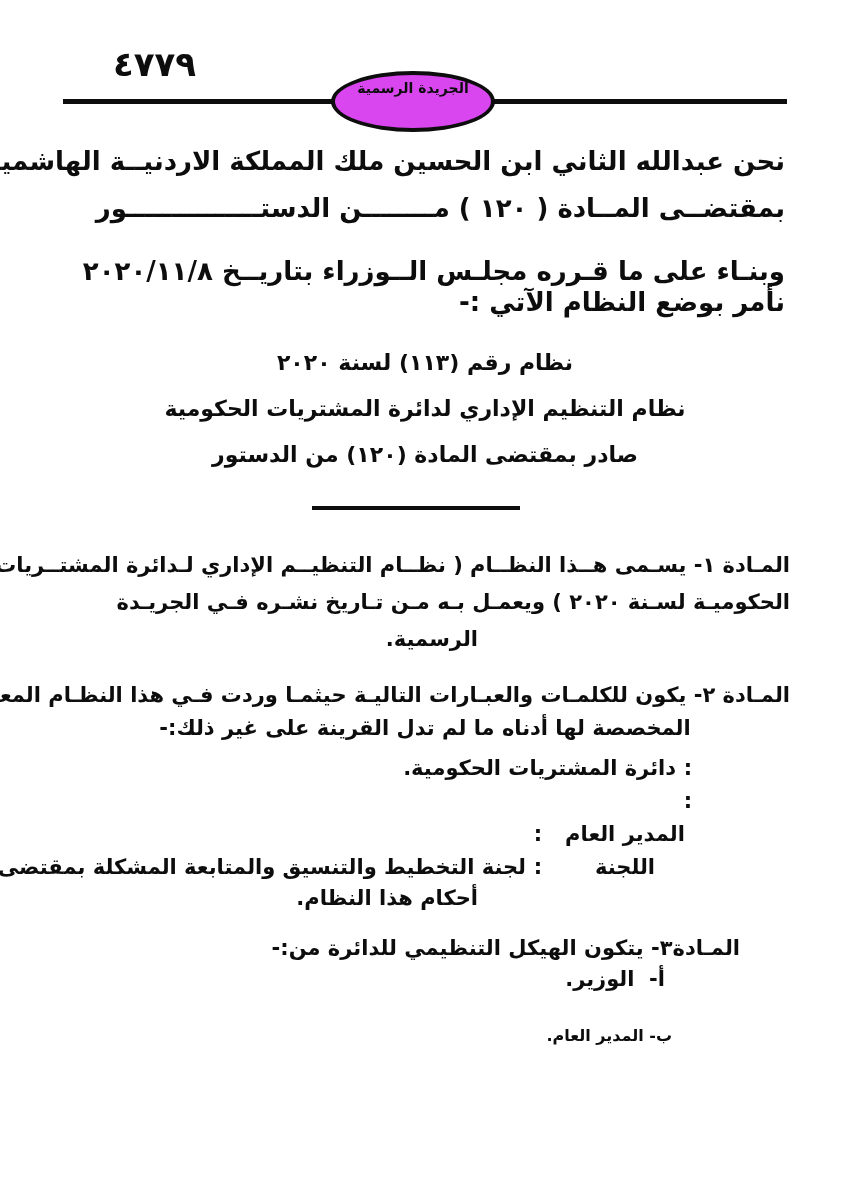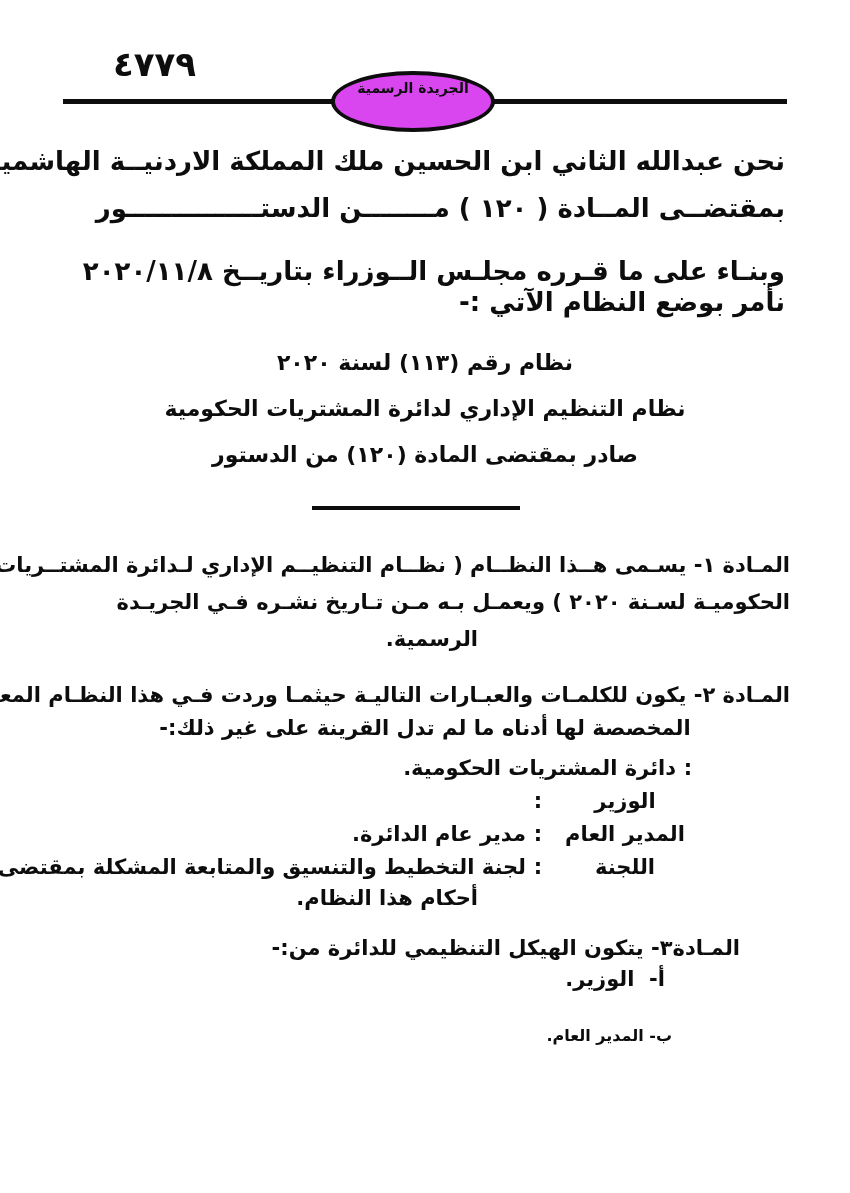--- a/index.html
+++ b/index.html
@@ -81,27 +81,25 @@
 <div class="abs art-line a1l3">الرسمية.</div>
 
 <div class="abs art-line a2l1">المـادة ٢- يكون للكلمـات والعبـارات التاليـة حيثمـا وردت فـي هذا النظـام المعـاني</div>
 <div class="abs art-line a2l2">المخصصة لها أدناه ما لم تدل القرينة على غير ذلك:-</div>
 
 <div class="def-row defr1">
   <span class="def-colon">:</span>
   <span class="def-text">دائرة المشتريات الحكومية.</span>
 </div>
 <div class="def-row defr2">
-  <span class="def-term">الوزير</span>
   <span class="def-colon">:</span>
 </div>
 <div class="def-row defr3">
   <span class="def-term">المدير العام</span>
   <span class="def-colon">:</span>
-  <span class="def-text">مدير عام الدائرة.</span>
 </div>
 <div class="def-row defr4">
   <span class="def-term">اللجنة</span>
   <span class="def-colon">:</span>
   <span class="def-text">لجنة التخطيط والتنسيق والمتابعة المشكلة بمقتضى</span>
 </div>
 <div class="abs def-cont">أحكام هذا النظام.</div>
 
 <div class="abs a3head">المـادة٣- يتكون الهيكل التنظيمي للدائرة من:-</div>
 <div class="abs a3a">أ-&nbsp; الوزير.</div>

